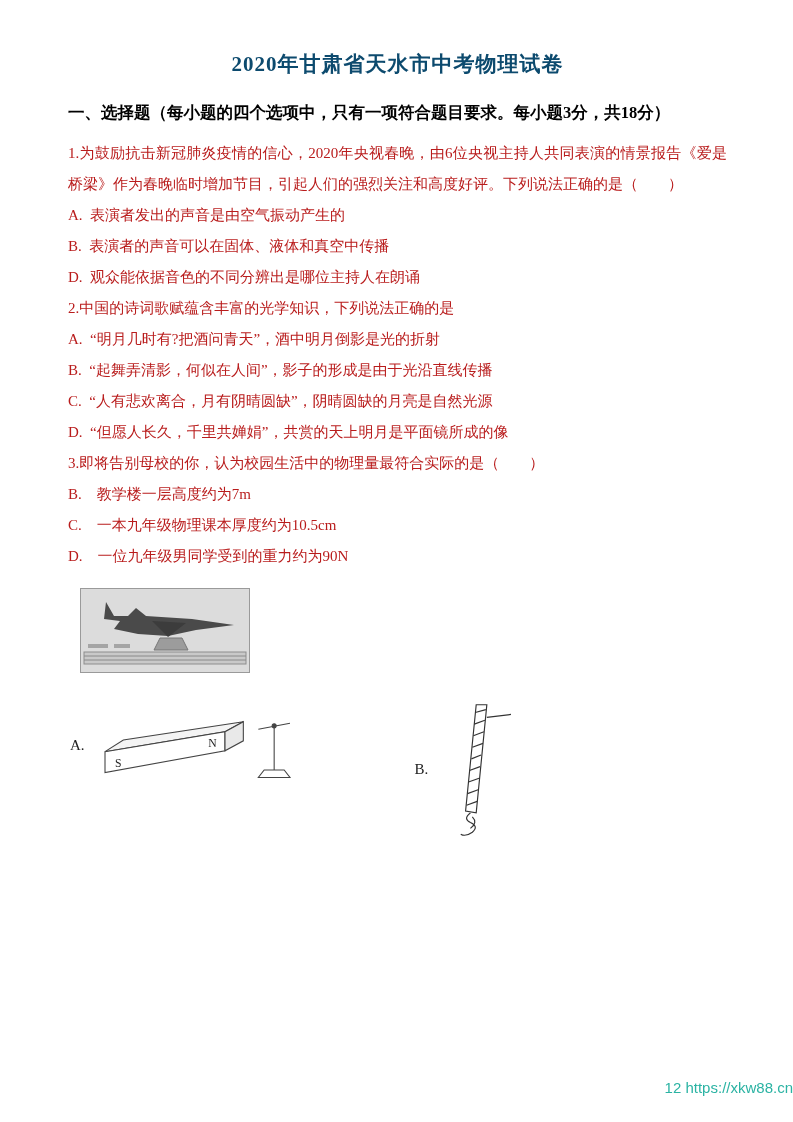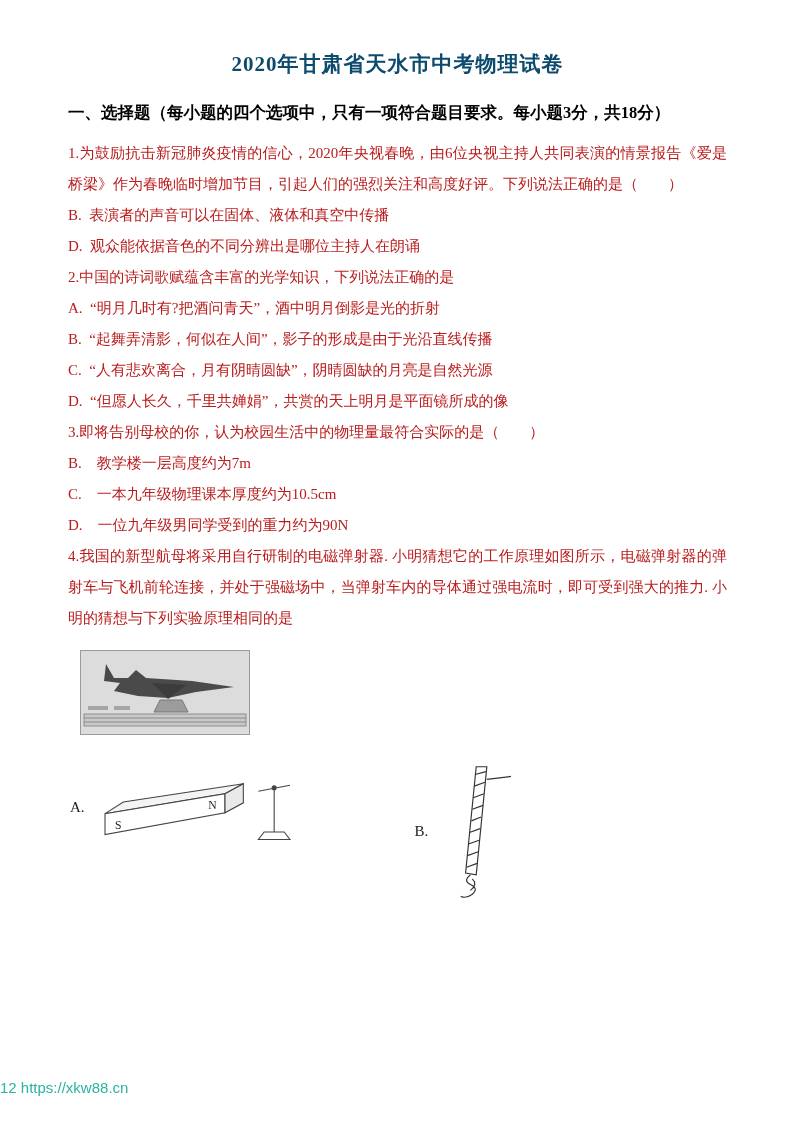--- a/index.html
+++ b/index.html
@@ -36,57 +36,55 @@
     display:flex; align-items:center; gap:10px; margin-left:2px;
   }
   .fig-b {
     display:flex; align-items:center; gap:14px; margin-left:120px;
   }
   .fig-label { font-size:15px; color:#222; }
   .fig-a svg, .fig-b svg { display:block; }
 
   .footer {
     position:absolute; left:0; right:0; bottom:26px;
-    text-align:left; font-family:"Liberation Sans", sans-serif;
+    text-align:right; font-family:"Liberation Sans", sans-serif;
     font-size:15px; color:#2bb3a3;
   }
 </style>
 </head>
 <body>
 
 <div class="page">
 
   <h1 class="title">2020年甘肃省天水市中考物理试卷</h1>
 
   <h2 class="section-heading">一、选择题（每小题的四个选项中，只有一项符合题目要求。每小题3分，共18分）</h2>
 
   <div class="question">
     <p class="line stem">1.为鼓励抗击新冠肺炎疫情的信心，2020年央视春晚，由6位央视主持人共同表演的情景报告《爱是桥梁》作为春晚临时增加节目，引起人们的强烈关注和高度好评。下列说法正确的是（　　）</p>
+    <p class="line option">A. 表演者发出的声音是由空气振动产生的</p>
     <p class="line option">B. 表演者的声音可以在固体、液体和真空中传播</p>
     <p class="line option">D. 观众能依据音色的不同分辨出是哪位主持人在朗诵</p>
   </div>
 
   <div class="question">
     <p class="line stem">2.中国的诗词歌赋蕴含丰富的光学知识，下列说法正确的是</p>
     <p class="line option">A. “明月几时有?把酒问青天”，酒中明月倒影是光的折射</p>
     <p class="line option">B. “起舞弄清影，何似在人间”，影子的形成是由于光沿直线传播</p>
     <p class="line option">C. “人有悲欢离合，月有阴晴圆缺”，阴晴圆缺的月亮是自然光源</p>
     <p class="line option">D. “但愿人长久，千里共婵娟”，共赏的天上明月是平面镜所成的像</p>
   </div>
 
   <div class="question">
     <p class="line stem">3.即将告别母校的你，认为校园生活中的物理量最符合实际的是（　　）</p>
     <p class="line option">B.　教学楼一层高度约为7m</p>
     <p class="line option">C.　一本九年级物理课本厚度约为10.5cm</p>
     <p class="line option">D.　一位九年级男同学受到的重力约为90N</p>
   </div>
 
-  <div class="question">
-    <p class="line stem">4.我国的新型航母将采用自行研制的电磁弹射器. 小明猜想它的工作原理如图所示，电磁弹射器的弹射车与飞机前轮连接，并处于强磁场中，当弹射车内的导体通过强电流时，即可受到强大的推力. 小明的猜想与下列实验原理相同的是</p>
-  </div>
 
   <div class="jet-figure">
     <svg width="170" height="85" viewBox="0 0 170 85">
       <rect x="0.5" y="0.5" width="169" height="84" fill="#dcdcdc" stroke="#9a9a9a"></rect>
 
       <polygon points="26,14 34,28 48,28 56,20 66,28 112,31 154,37 116,42 88,48 58,46 34,41 40,33 24,31" fill="#4a4a4a"></polygon>
       <polygon points="72,33 106,35 88,49" fill="#3c3c3c"></polygon>
 
       <polygon points="74,62 108,62 102,50 80,50" fill="#9c9c9c" stroke="#777"></polygon>
 

